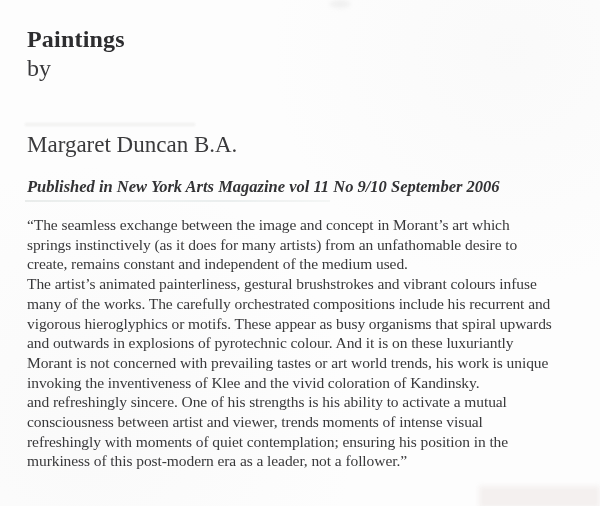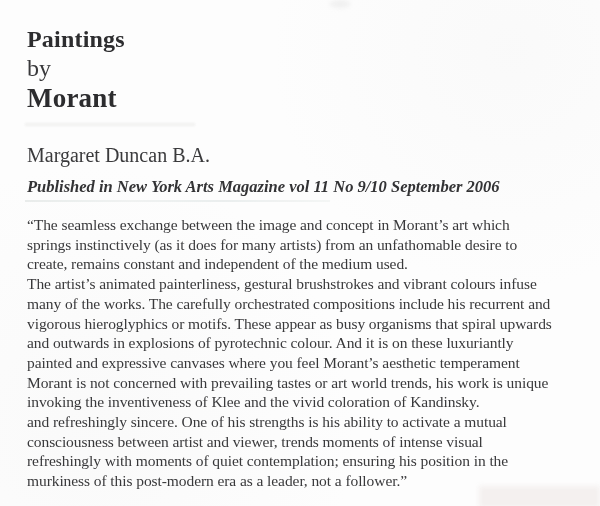--- a/index.html
+++ b/index.html
@@ -46,22 +46,22 @@
   .title-line-3 {
     font-size: 27px;
     font-weight: bold;
     line-height: 30px;
     color: #2d2d2f;
     letter-spacing: 0.2px;
   }
   .author-line {
     position: absolute;
     left: 27px;
-    top: 144px;
-    font-size: 20px;
+    top: 132px;
+    font-size: 23px;
     color: #3a3a3c;
   }
   .publication-line {
     position: absolute;
     left: 27px;
     top: 177px;
     font-size: 16.5px;
     font-weight: bold;
     font-style: italic;
     color: #333335;
@@ -121,41 +121,39 @@
   }
 </style>
 </head>
 <body>
 
 <div class="page">
 
   <div class="title-block">
     <div class="title-line-1">Paintings</div>
     <div class="title-line-2">by</div>
-    <div class="title-line-3">Morant</div>
   </div>
 
   <div class="author-line">Margaret Duncan B.A.</div>
 
   <div class="publication-line">Published in New York Arts Magazine vol 11 No 9/10 September 2006</div>
 
   <div class="artifact-underline"></div>
   <div class="artifact-author-band"></div>
   <div class="artifact-top-smudge"></div>
   <div class="artifact-bottom-right"></div>
 
   <div class="body-block">
     <div class="body-line">“The seamless exchange between the image and concept in Morant’s art which</div>
     <div class="body-line">springs instinctively (as it does for many artists) from an unfathomable desire to</div>
     <div class="body-line">create, remains constant and independent of the medium used.</div>
     <div class="body-line">The artist’s animated painterliness, gestural brushstrokes and vibrant colours infuse</div>
     <div class="body-line">many of the works. The carefully orchestrated compositions include his recurrent and</div>
     <div class="body-line">vigorous hieroglyphics or motifs. These appear as busy organisms that spiral upwards</div>
     <div class="body-line">and outwards in explosions of pyrotechnic colour. And it is on these luxuriantly</div>
-    <div class="body-line">painted and expressive canvases where you feel Morant’s aesthetic temperament</div>
     <div class="body-line">Morant is not concerned with prevailing tastes or art world trends, his work is unique</div>
     <div class="body-line">invoking the inventiveness of Klee and the vivid coloration of Kandinsky.</div>
     <div class="body-line">and refreshingly sincere. One of his strengths is his ability to activate a mutual</div>
     <div class="body-line">consciousness between artist and viewer, trends moments of intense visual</div>
     <div class="body-line">refreshingly with moments of quiet contemplation; ensuring his position in the</div>
     <div class="body-line">murkiness of this post-modern era as a leader, not a follower.”</div>
   </div>
 
 </div>
 

